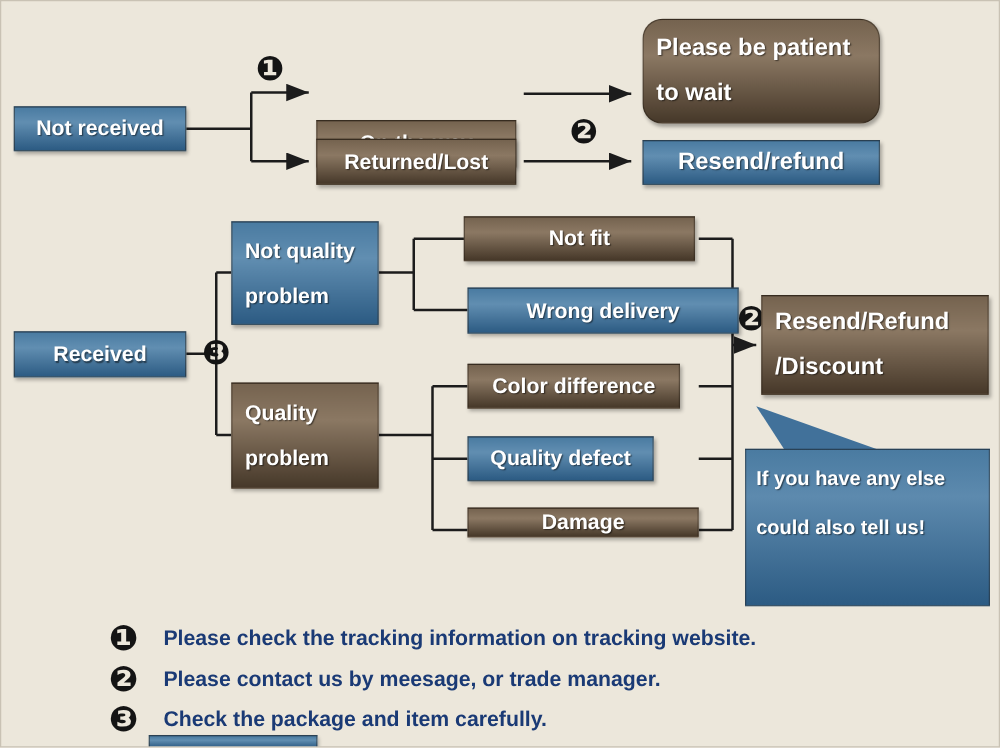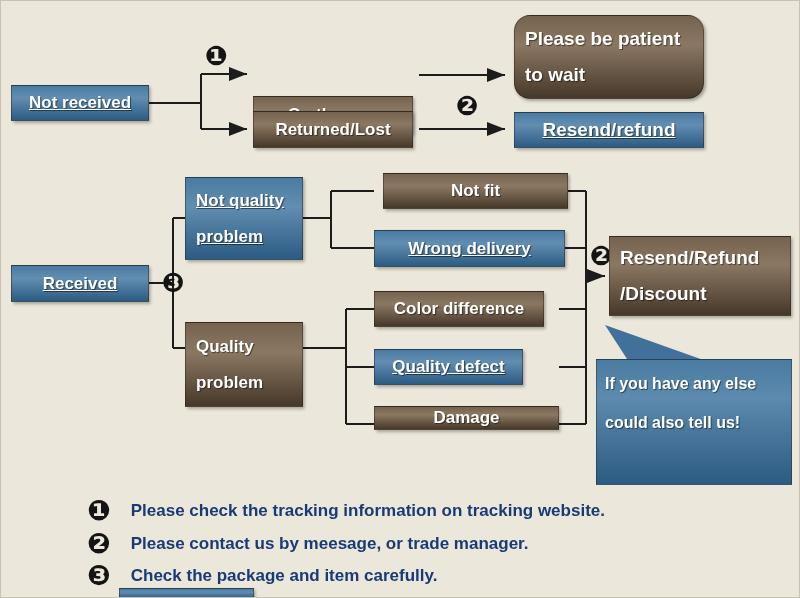--- a/index.html
+++ b/index.html
@@ -7,21 +7,21 @@
   .stage{position:relative;width:800px;height:598px;background:#ece7db;overflow:hidden;border:1px solid #c9c2b4;box-sizing:border-box;}
   svg.wires{position:absolute;left:0;top:0;pointer-events:none;}
   .box{
     position:absolute;color:#fff;font-weight:bold;font-size:17px;
     display:flex;align-items:center;justify-content:center;
     text-shadow:1px 1px 1px rgba(0,0,0,0.5);
     border:1px solid rgba(35,28,20,0.45);
     box-shadow:1.5px 2px 3px rgba(0,0,0,0.3);
     box-sizing:border-box;white-space:nowrap;
   }
-  .blue{background:linear-gradient(180deg,#4a7ba1 0%,#618eb1 35%,#2c5b83 100%);text-decoration:underline;}
+  .blue{background:linear-gradient(180deg,#4a7ba1 0%,#618eb1 35%,#2c5b83 100%);}
   .brown{background:linear-gradient(180deg,#75634f 0%,#8b7863 35%,#463829 100%);}
   .multiline{flex-direction:column;align-items:flex-start;justify-content:center;padding:4px 10px;}
   .multiline span{display:block;line-height:36px;}
   .big-text{font-size:19px;}
   .num{
     position:absolute;font-family:"DejaVu Sans",sans-serif;
     font-size:27px;font-weight:bold;color:#141414;width:32px;text-align:center;line-height:30px;
   }
   .bubble{
     position:absolute;left:595px;top:358px;width:196px;height:126px;
@@ -88,28 +88,28 @@
 
   <div class="box blue" style="left:10px;top:264px;width:138px;height:37px;">Received</div>
 
   <div class="num" style="left:156px;top:267px;">❸</div>
 
   <div class="box blue multiline" style="left:184px;top:176px;width:118px;height:83px;">
     <span>Not quality</span>
     <span>problem</span>
   </div>
 
-  <div class="box brown multiline" style="left:184px;top:305px;width:118px;height:85px;margin-top:16px;">
+  <div class="box brown multiline" style="left:184px;top:305px;width:118px;height:85px;">
     <span>Quality</span>
     <span>problem</span>
   </div>
 
-  <div class="box brown" style="left:382px;top:172px;width:185px;height:36px;">Not fit</div>
+  <div class="box brown" style="left:370px;top:172px;width:185px;height:36px;">Not fit</div>
 
-  <div class="box blue" style="left:373px;top:229px;width:191px;height:37px;">Wrong delivery</div>
+  <div class="box blue" style="left:373px;top:229px;width:217px;height:37px;">Wrong delivery</div>
 
   <div class="box brown" style="left:373px;top:290px;width:170px;height:36px;">Color difference</div>
 
   <div class="box blue" style="left:373px;top:348px;width:149px;height:36px;">Quality defect</div>
 
   <div class="box brown" style="left:373px;top:405px;width:185px;height:24px;">Damage</div>
 
   <div class="num" style="left:584px;top:240px;">❷</div>
 
   <div class="box brown multiline big-text" style="left:608px;top:235px;width:182px;height:80px;">

